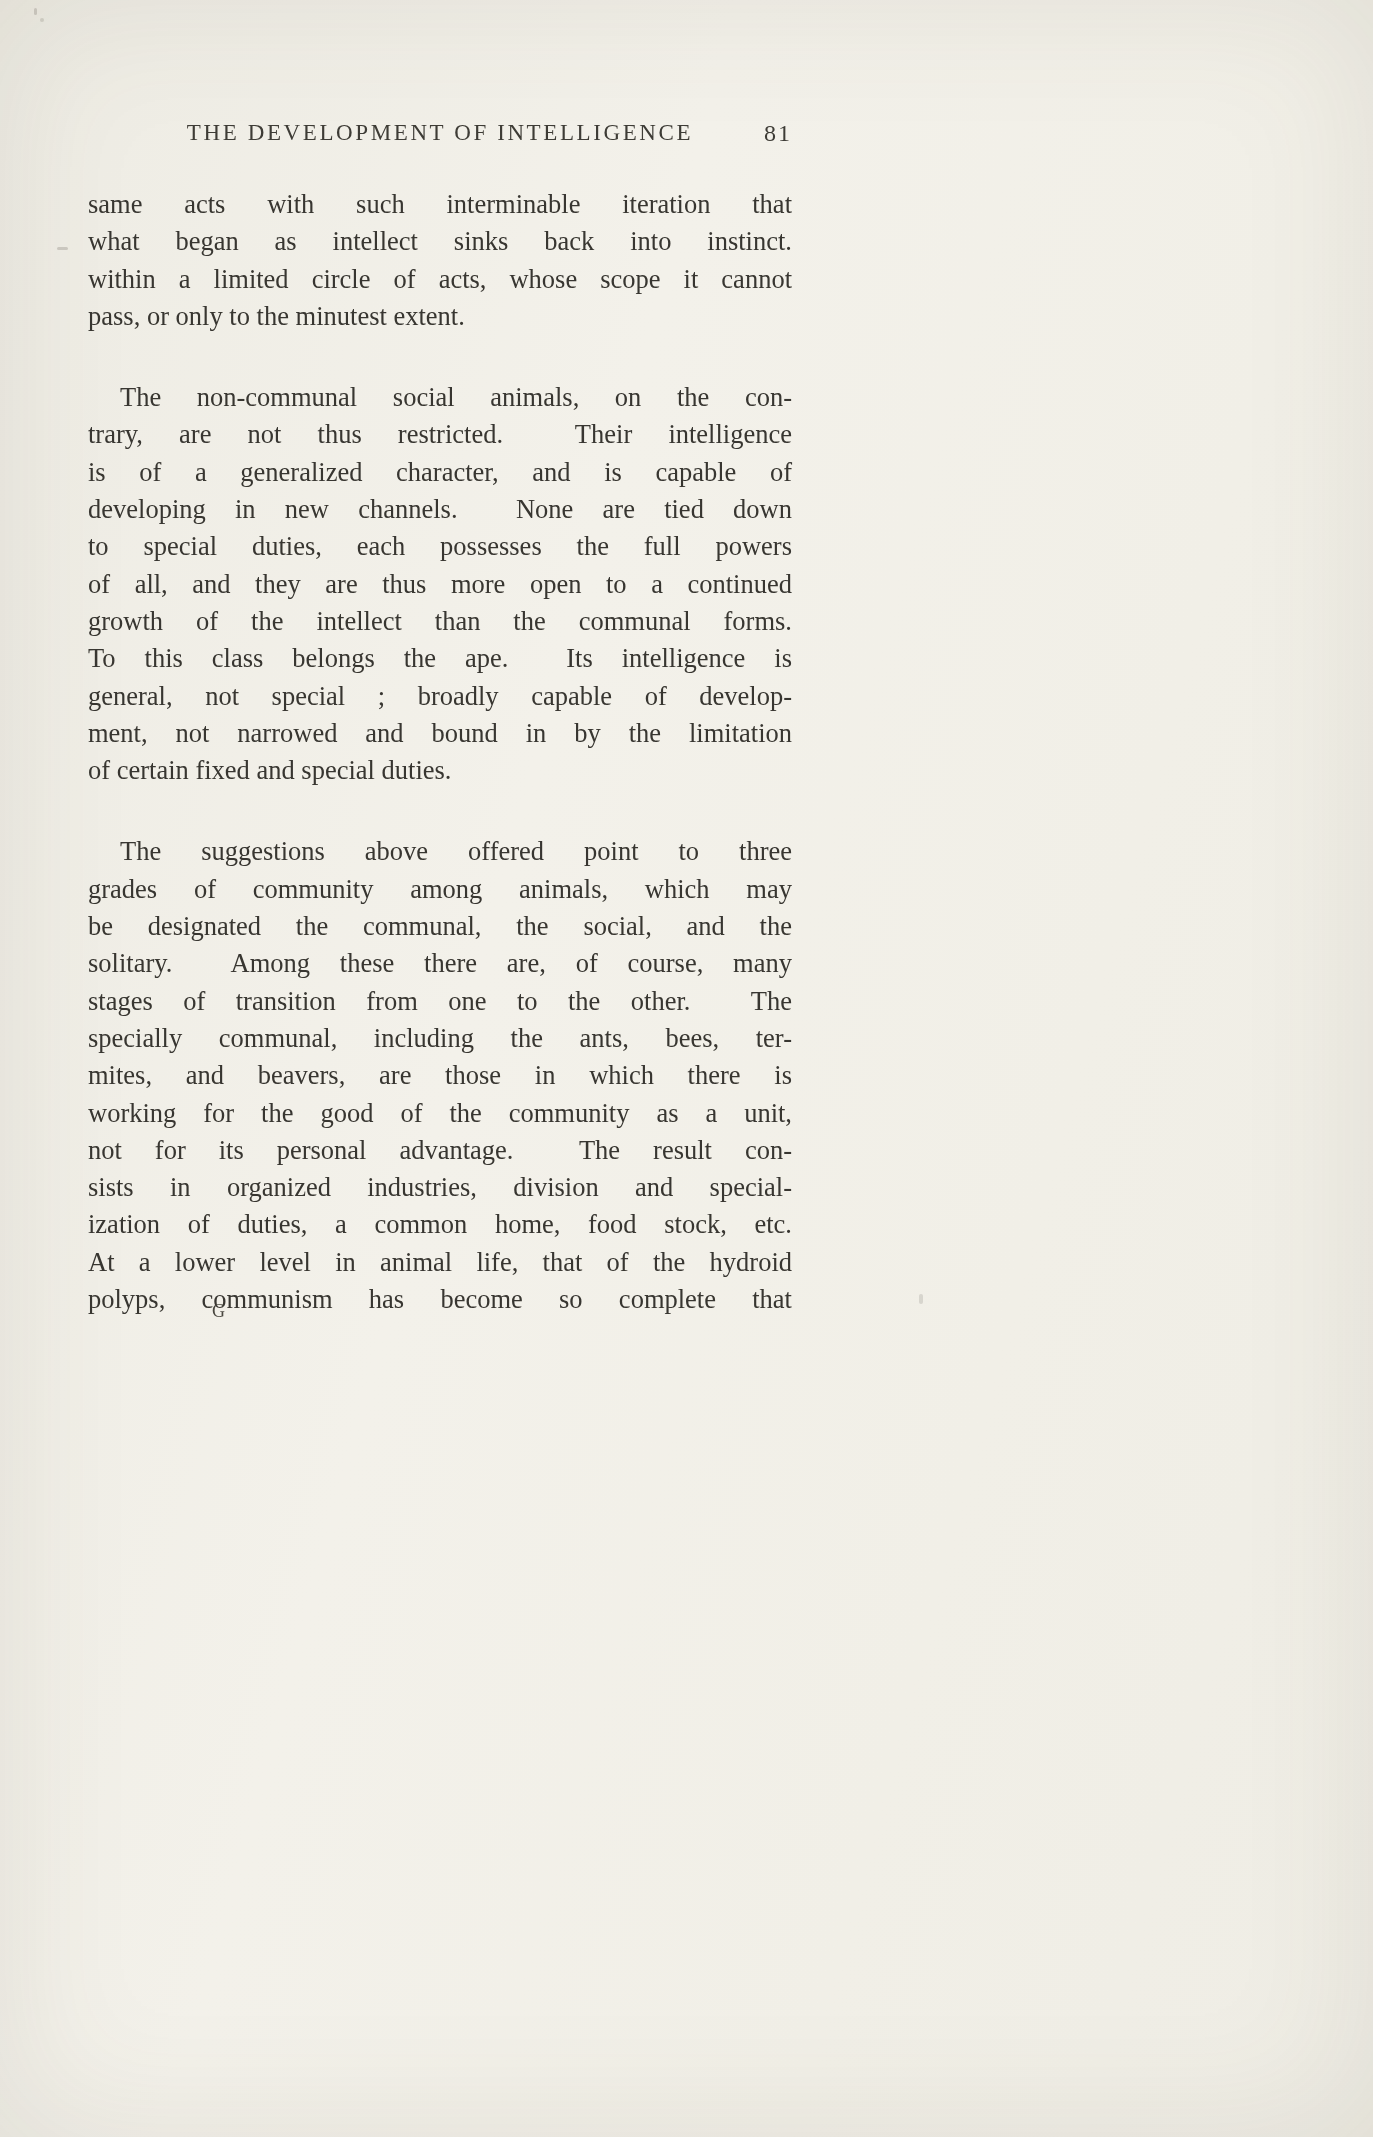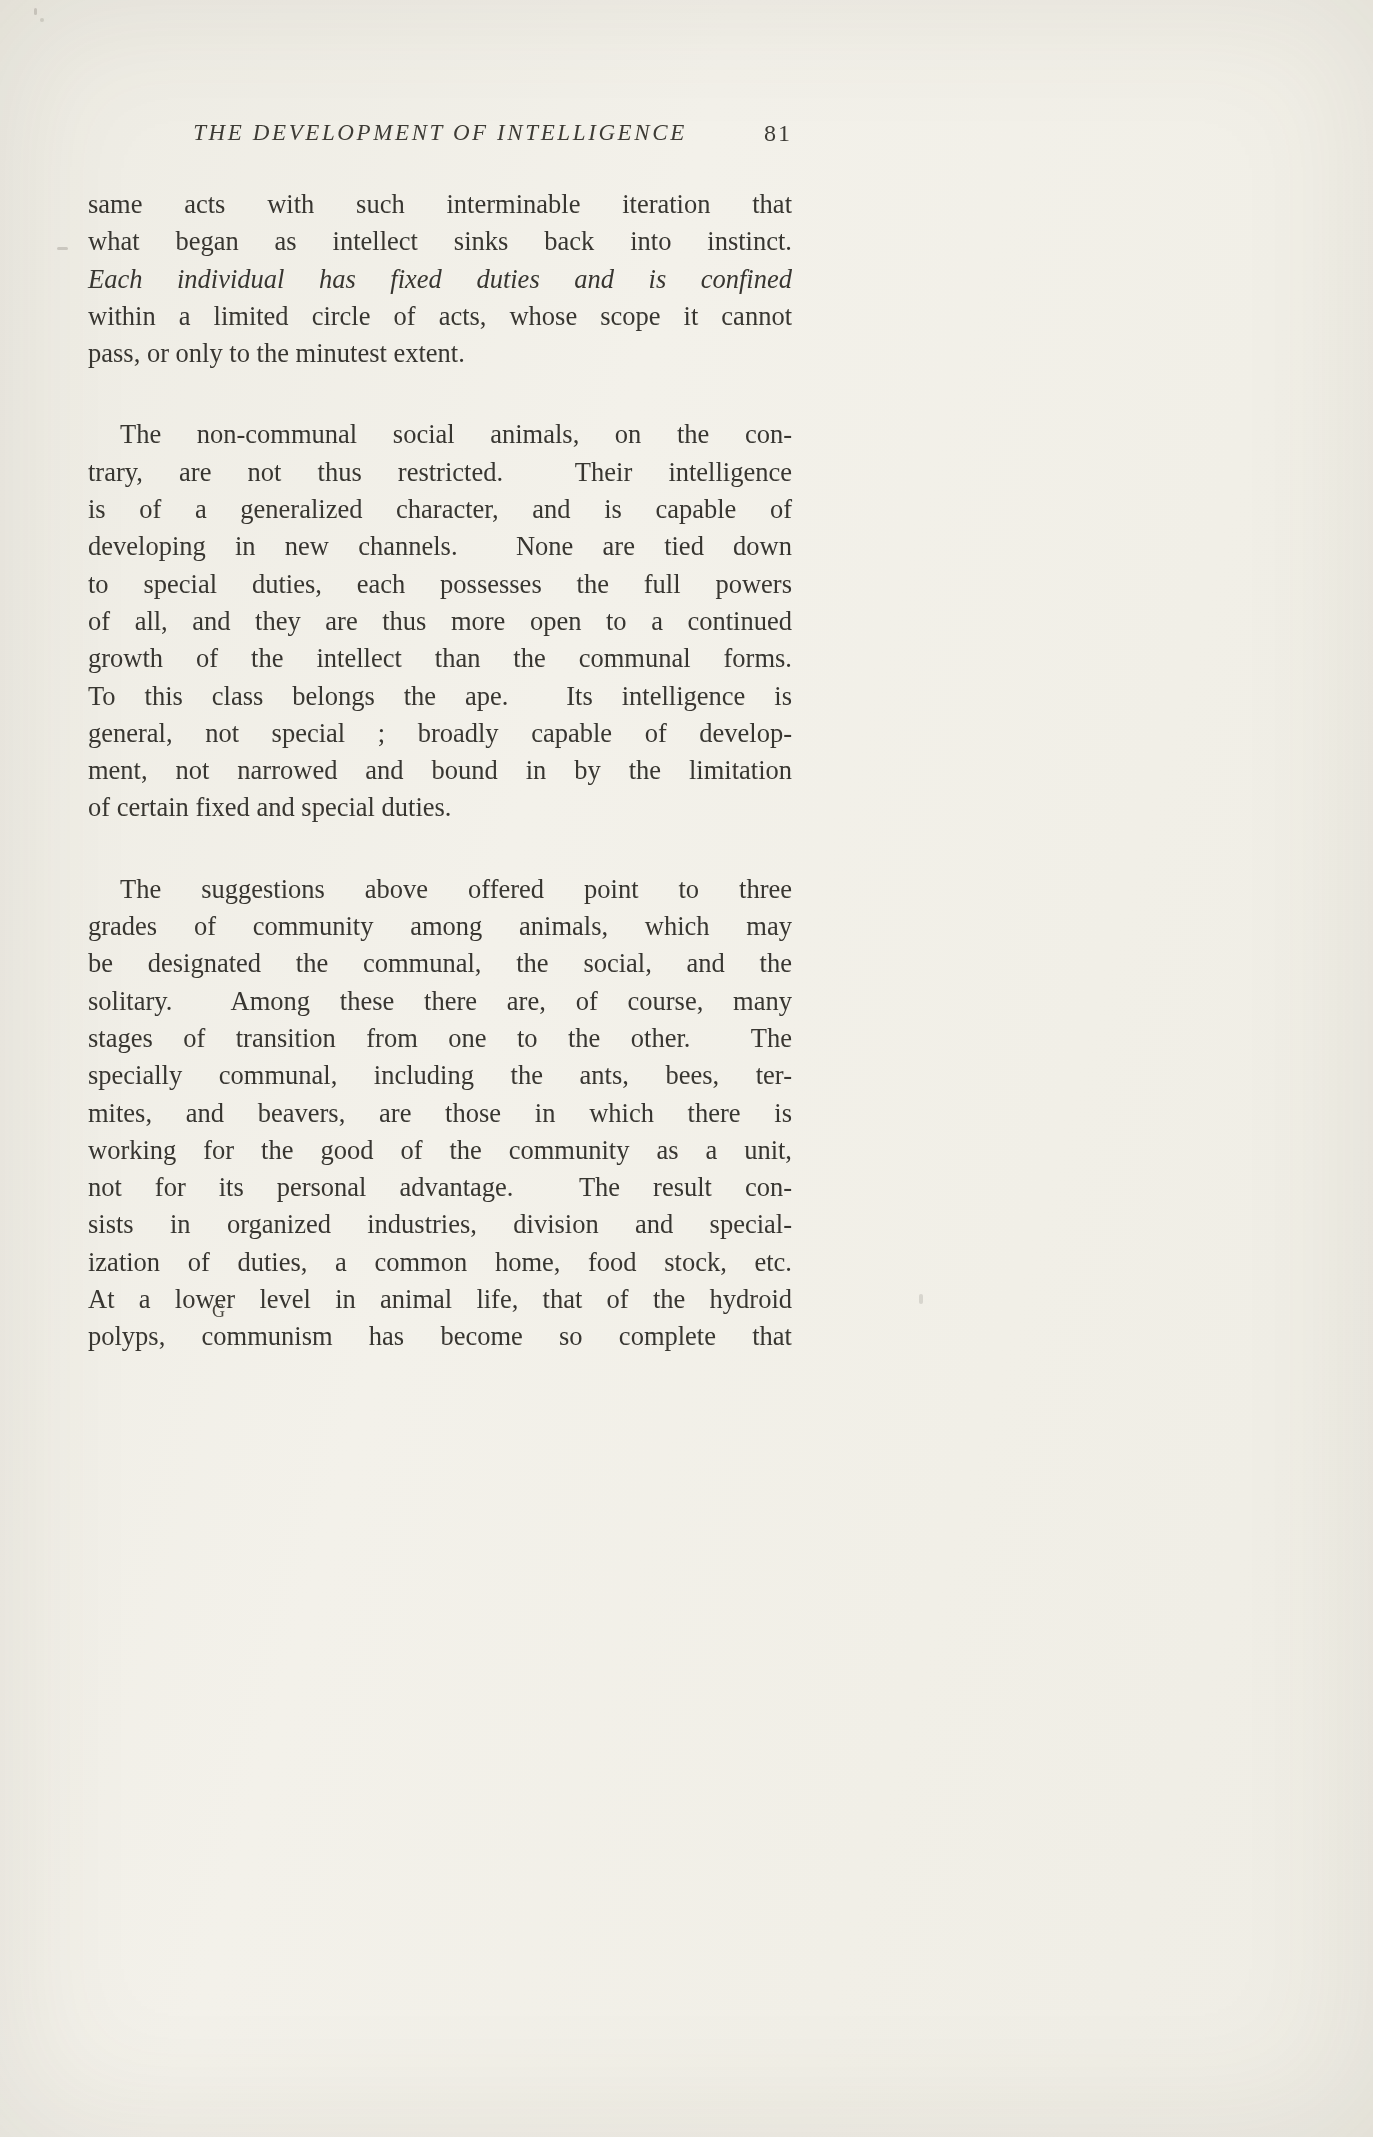--- a/index.html
+++ b/index.html
@@ -25,21 +25,20 @@
     top: 120px;
     left: 88px;
     width: 704px;
     height: 36px;
   }
   .head-title {
     position: absolute;
     left: 50%;
     transform: translateX(-50%);
     top: 0;
-    font-style: italic;
     font-size: 23px;
     letter-spacing: 2.6px;
     white-space: nowrap;
     color: #3e3c36;
   }
   .folio {
     position: absolute;
     right: 0;
     top: 0;
     font-size: 24px;
@@ -113,21 +112,20 @@
   <div class="artifact artifact-right-speck"></div>
 
   <div class="running-head">
     <span class="head-title">THE DEVELOPMENT OF INTELLIGENCE</span>
     <span class="folio">81</span>
   </div>
 
   <div class="body-text">
     <div class="line">same acts with such interminable iteration that</div>
     <div class="line">what began as intellect sinks back into instinct.</div>
-    <div class="line italic">Each individual has fixed duties and is confined</div>
     <div class="line">within a limited circle of acts, whose scope it cannot</div>
     <div class="line last">pass, or only to the minutest extent.</div>
     <div class="line indent">The non-communal social animals, on the con-</div>
     <div class="line">trary, are not thus restricted.  Their intelligence</div>
     <div class="line">is of a generalized character, and is capable of</div>
     <div class="line">developing in new channels.  None are tied down</div>
     <div class="line">to special duties, each possesses the full powers</div>
     <div class="line">of all, and they are thus more open to a continued</div>
     <div class="line">growth of the intellect than the communal forms.</div>
     <div class="line">To this class belongs the ape.  Its intelligence is</div>

